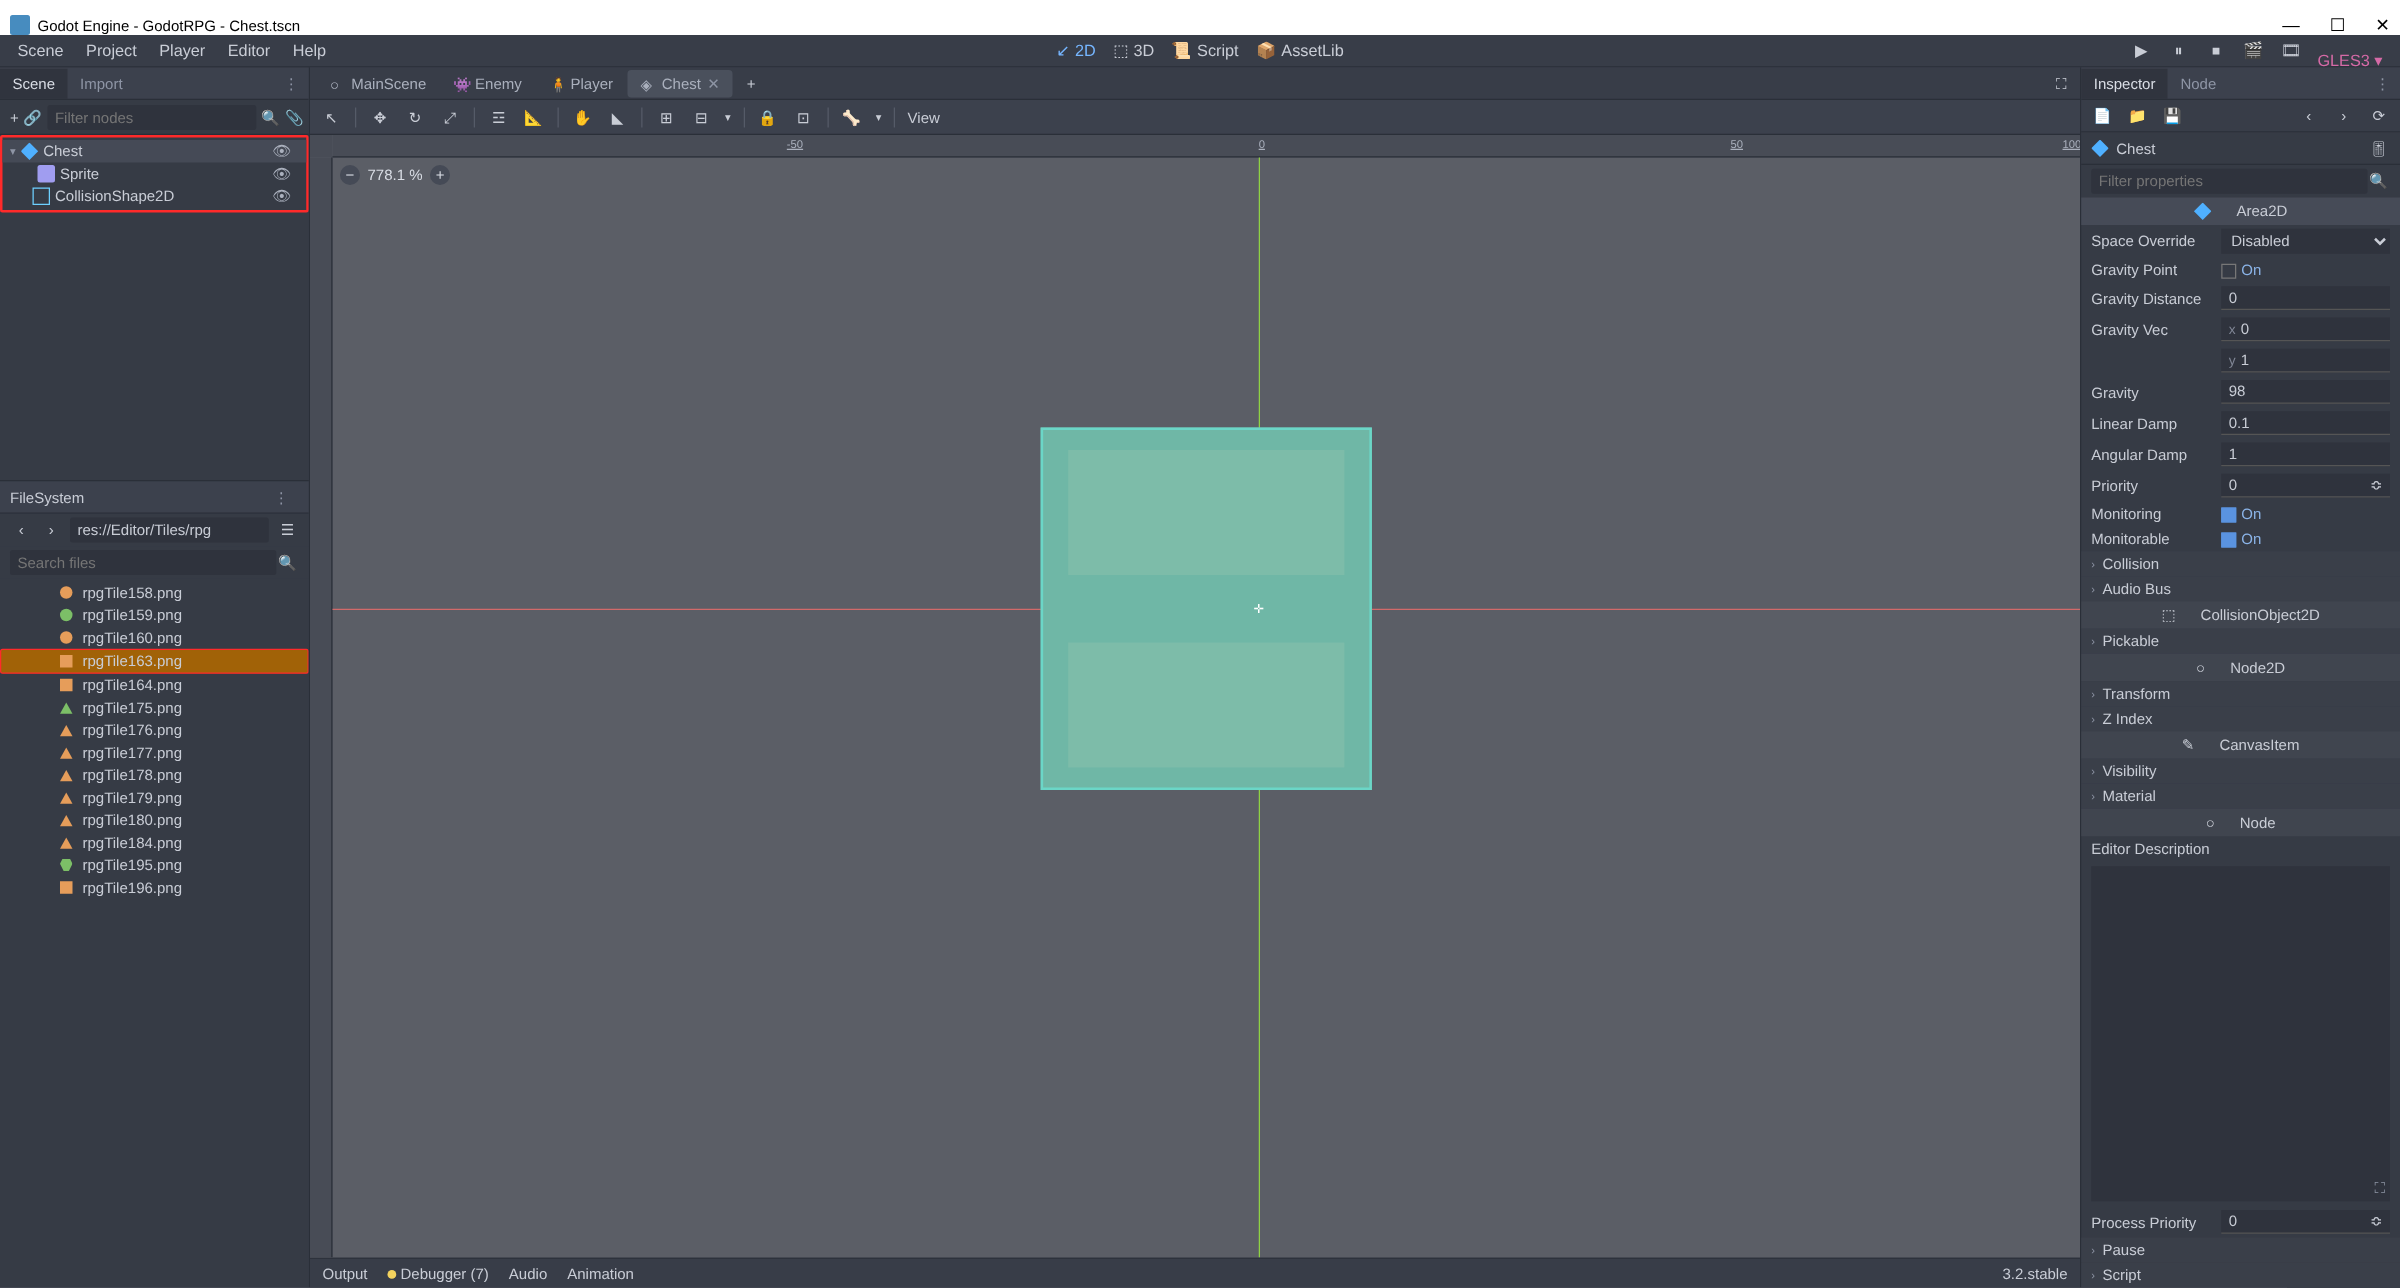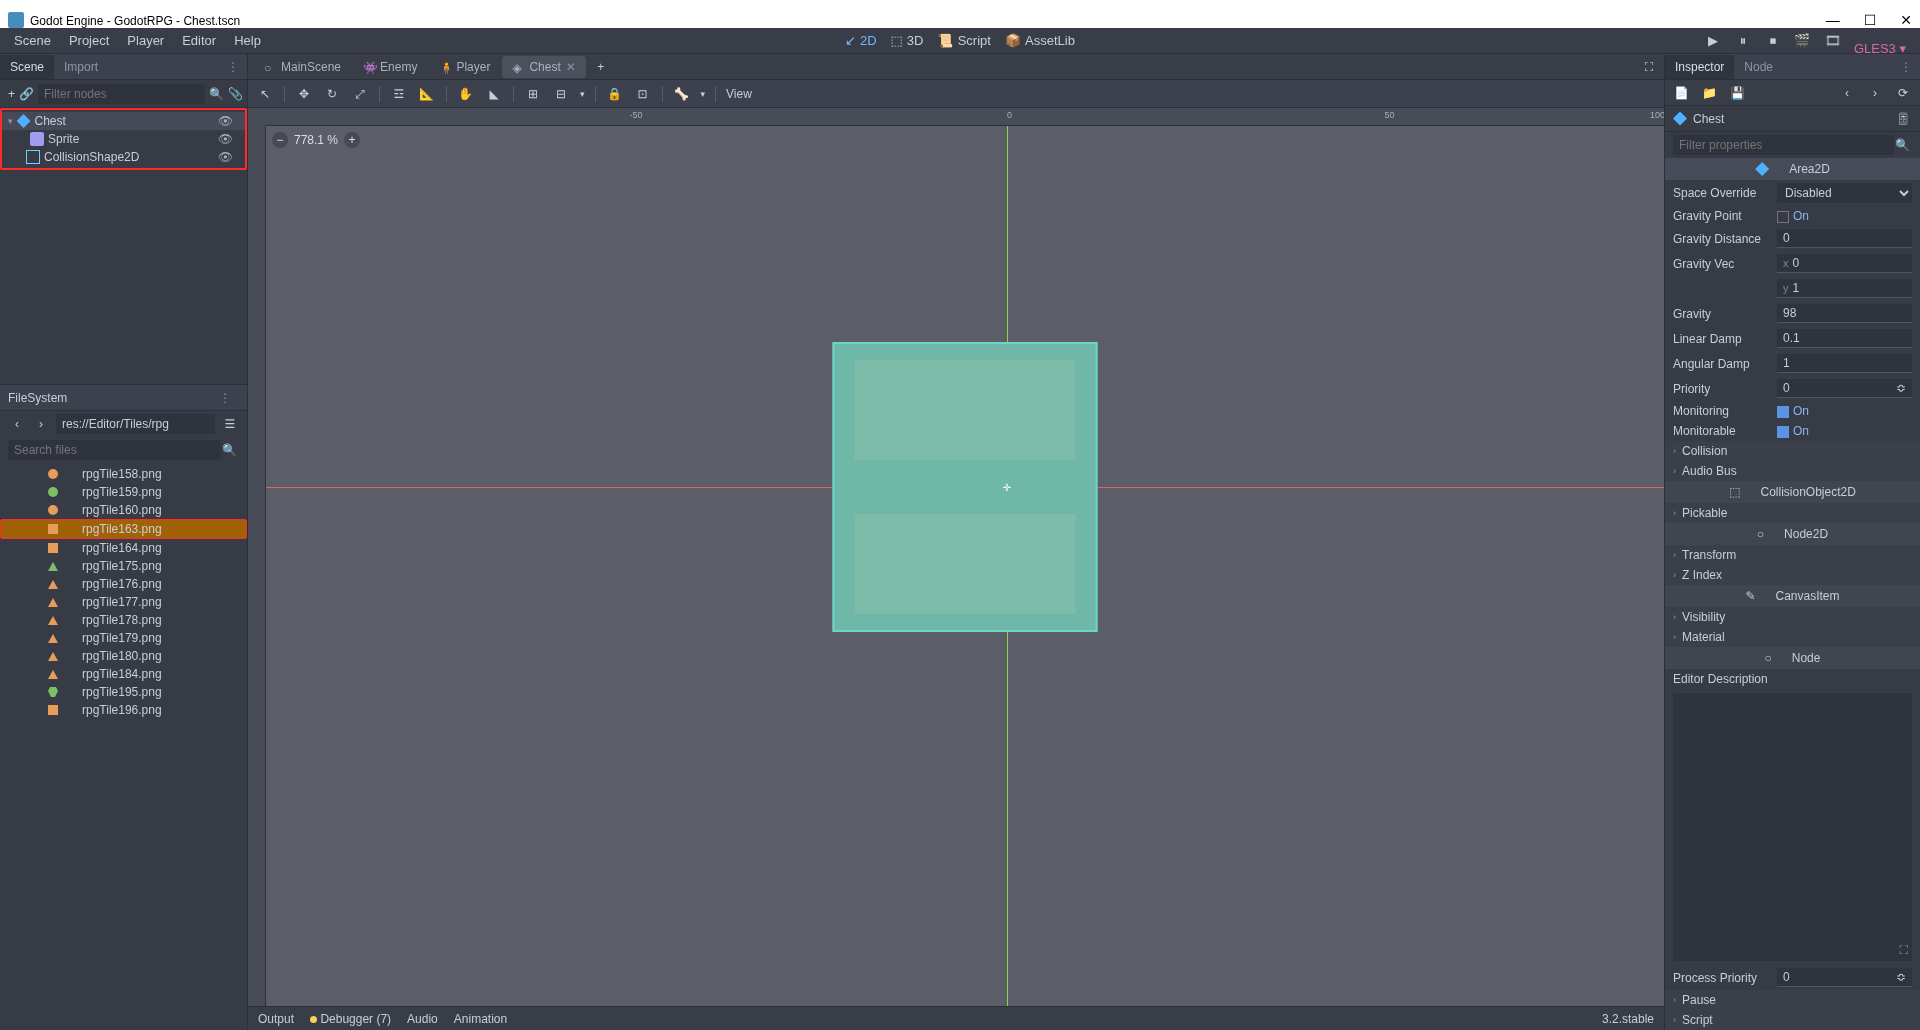--- a/index.html
+++ b/index.html
@@ -32,21 +32,21 @@
 .icon-area2d { background: #4fb0ff; border-radius: 2px; clip-path: polygon(50% 0,100% 50%,50% 100%,0 50%); }
 .icon-sprite { background: #a09df0; border-radius: 2px; }
 .icon-collshape { background: #6dd0ff; border: 1px solid #6dd0ff; background: transparent; }
 .filesystem { flex: 1; display: flex; flex-direction: column; border-top: 1px solid #2a2f38; background: #363b45; overflow: hidden; }
 .fs-header { height: 26px; display: flex; align-items: center; padding: 0 8px; background: #3c414d; border-bottom: 1px solid #2a2f38; }
 .fs-path-row { height: 26px; display: flex; align-items: center; padding: 0 8px; gap: 6px; background: #363b45; }
 .fs-path-row .pathbox { flex: 1; background: #2f333d; padding: 3px 6px; border-radius: 2px; font-size: 12px; }
 .fs-search { height: 26px; display: flex; align-items: center; padding: 0 8px; background: #363b45; }
 .fs-search input { flex: 1; background: #2f333d; border: none; color: #c9cdd6; padding: 3px 6px; font-size: 12px; border-radius: 2px; }
 .fs-list { flex: 1; overflow-y: auto; padding: 2px 0; }
-.fs-row { display: flex; align-items: center; padding: 2px 6px 2px 48px; gap: 24px; font-size: 12px; }
+.fs-row { display: flex; align-items: center; padding: 2px 6px 2px 48px; gap: 8px; font-size: 12px; }
 .fs-row.sel { background: #a16207; }
 .fs-ico { width: 10px; height: 10px; display: inline-block; }
 .fs-ico.orange { background: #e69d5a; }
 .fs-ico.green-dot { background: #7cbf67; border-radius: 50%; }
 .fs-ico.orange-dot { background: #e69d5a; border-radius: 50%; }
 .fs-ico.green-tri { width: 0; height: 0; border-left: 5px solid transparent; border-right: 5px solid transparent; border-bottom: 9px solid #7cbf67; }
 .fs-ico.orange-tri { width: 0; height: 0; border-left: 5px solid transparent; border-right: 5px solid transparent; border-bottom: 9px solid #e69d5a; }
 .fs-ico.green-cup { background: #7cbf67; clip-path: polygon(20% 0,80% 0,100% 40%,70% 100%,30% 100%,0 40%); }
 .center-col { flex: 1; display: flex; flex-direction: column; background: #363b45; }
 .scene-tabs { height: 26px; display: flex; align-items: center; background: #383d48; border-bottom: 1px solid #2a2f38; padding: 0 6px; }
@@ -85,21 +85,21 @@
 .prop-row select, .prop-row input[type=text] { width: 100%; background: #2f333d; border: none; color: #c9cdd6; padding: 2px 4px; font-size: 12px; }
 .prop-row .numfield { background: #2f333d; padding: 2px 6px; border-bottom: 1px solid #555; }
 .prop-row .axis-label { color: #7f8594; margin-right: 4px; font-size: 11px; }
 .checkbox { width: 12px; height: 12px; border: 1px solid #777; display: inline-block; vertical-align: middle; }
 .checkbox.checked { background: #5a93e0; border-color: #5a93e0; }
 .on-label { color: #8bb4e8; margin-left: 4px; }
 .section-row { display: flex; align-items: center; padding: 3px 8px; gap: 6px; font-size: 12px; background: #3a3f49; }
 .section-row .chev { font-size: 9px; color: #8e95a5; }
 .desc-area { flex: 1; background: #2f333d; margin: 4px 8px; min-height: 80px; position: relative; }
 .expand-icon { position: absolute; right: 4px; bottom: 4px; color: #8e95a5; }
-.tick { position:absolute; top:2px; font-size:9px; color:#aab0bd; }
+.tick { position:absolute; top:2px; font-size:9px; color:#aab0bd;text-decoration:underline; }
 </style>
 </head>
 <body>
 
 <div class="titlebar">
   <span class="title-icon"></span>
   <span>Godot Engine - GodotRPG - Chest.tscn</span>
   <div class="winbtns">
     <span>—</span>
     <span>☐</span>

